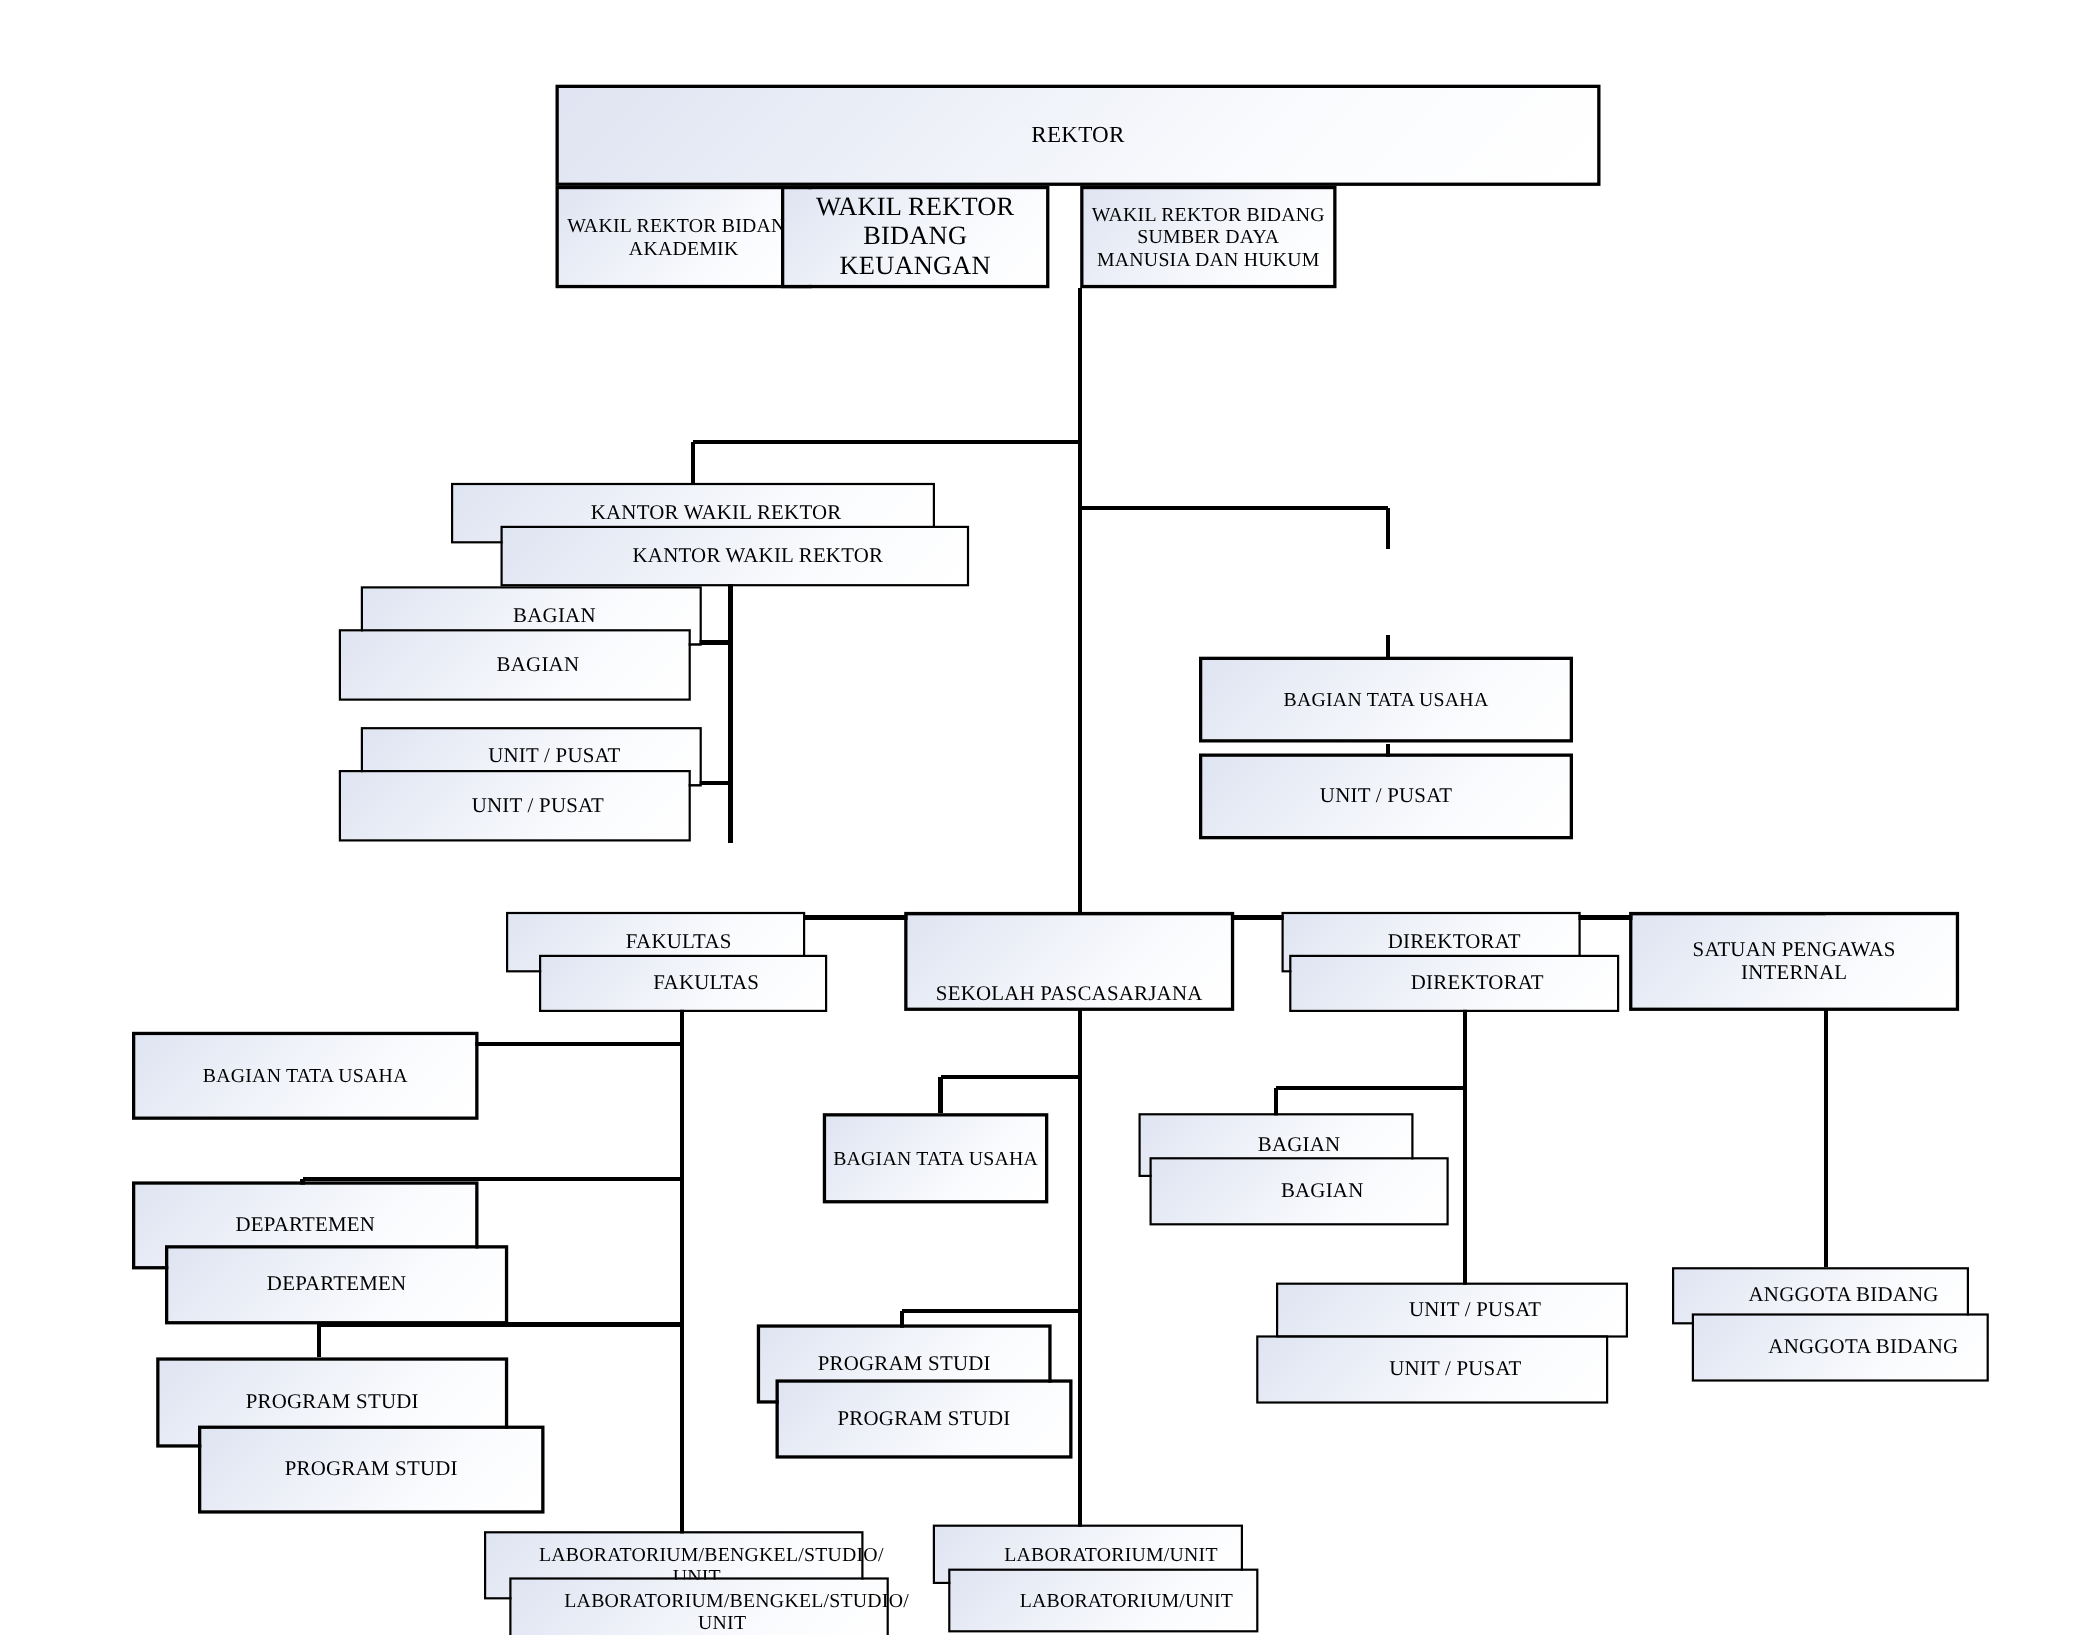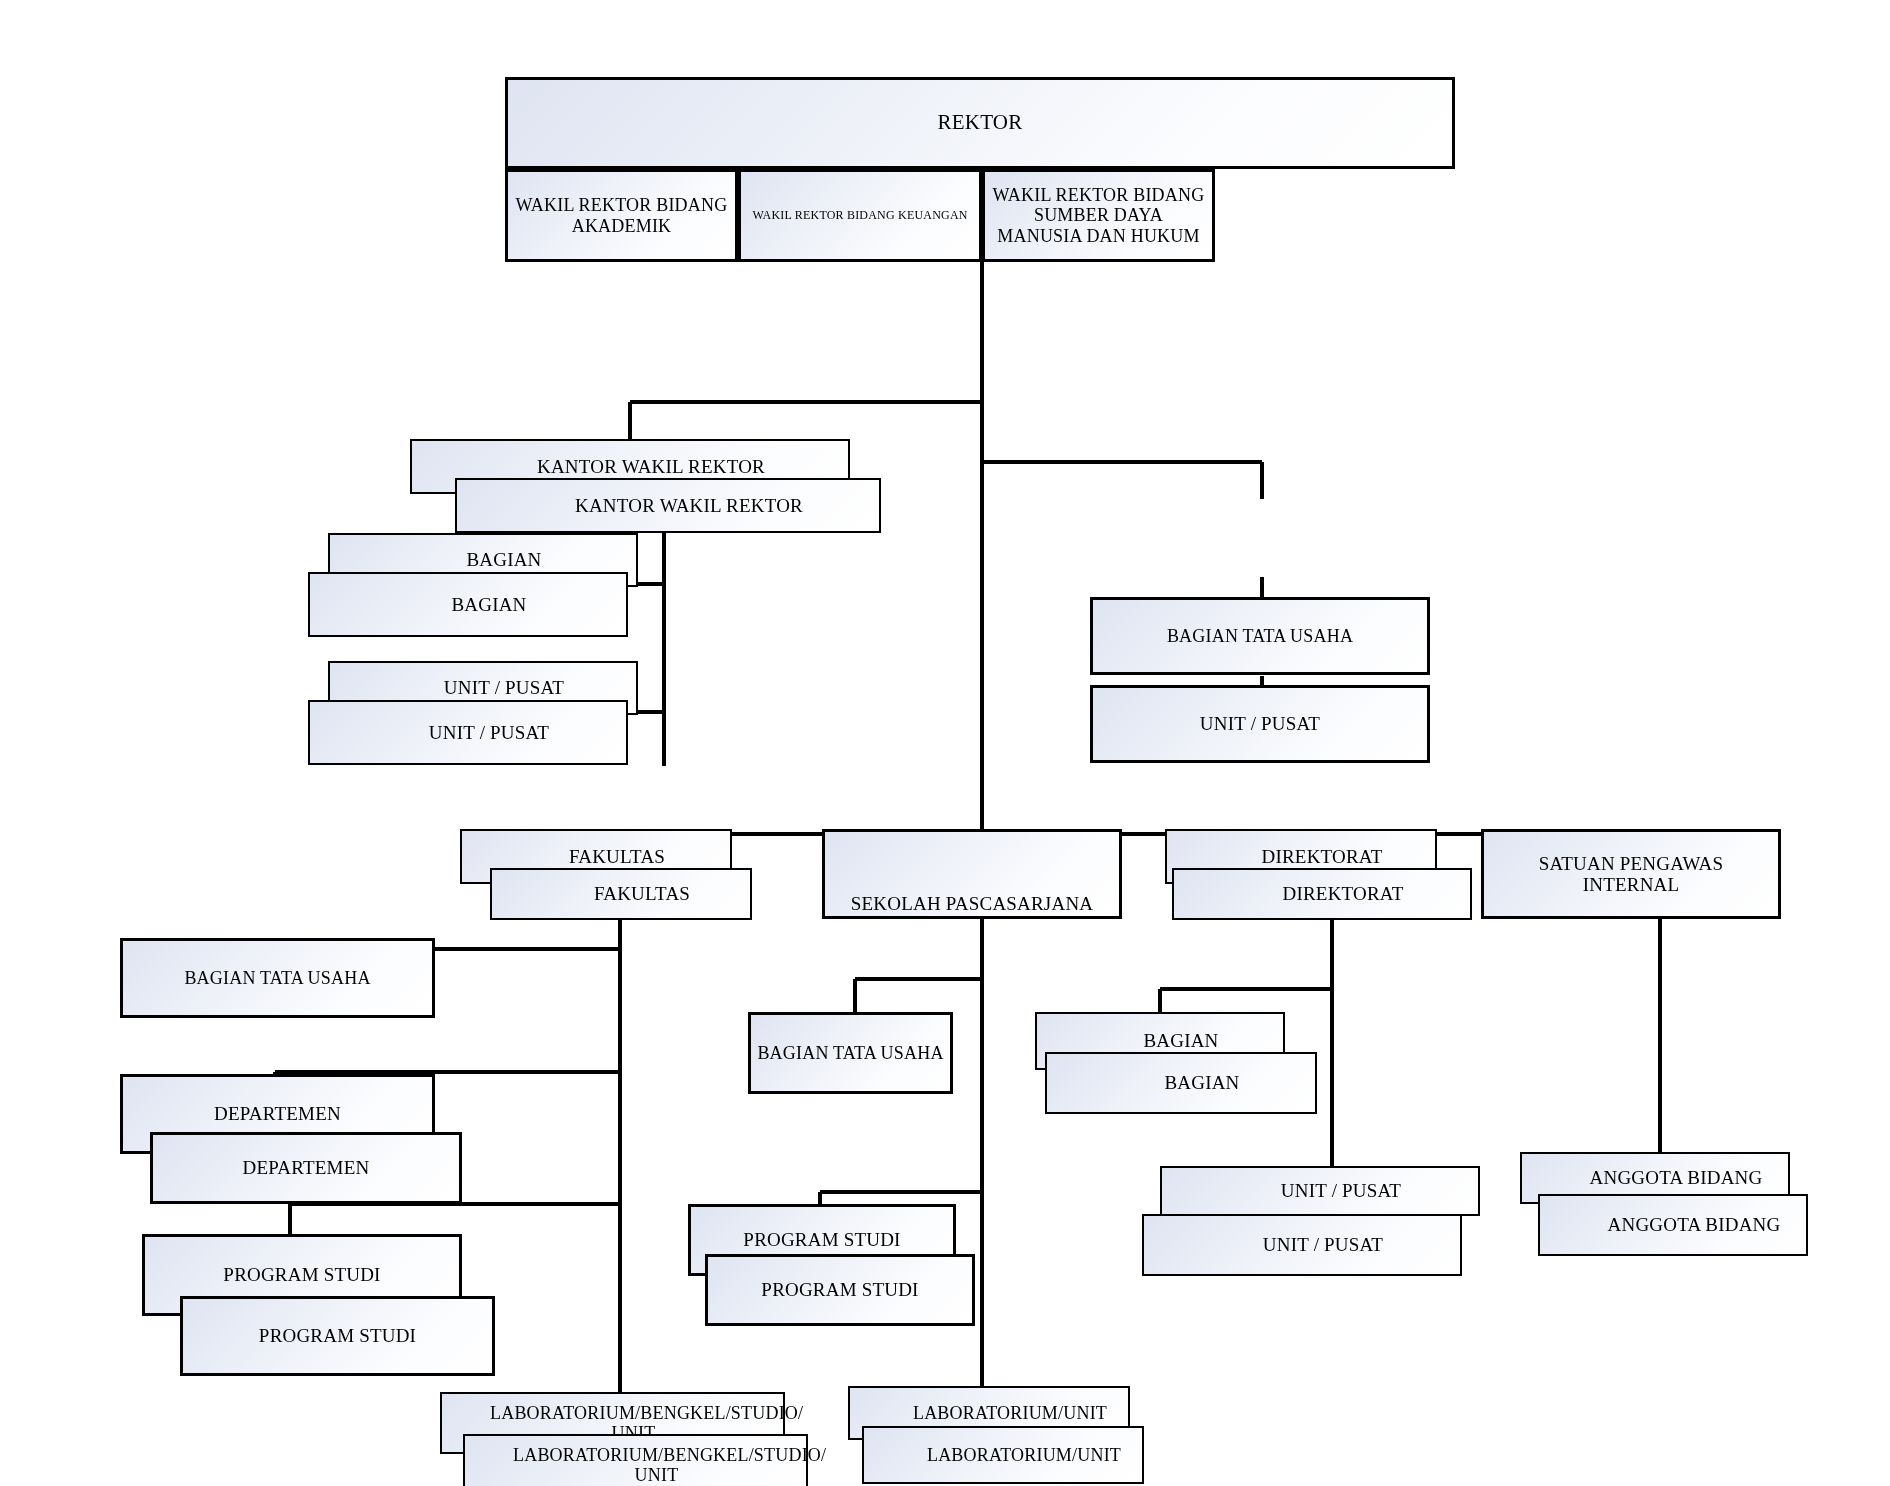--- a/index.html
+++ b/index.html
@@ -96,21 +96,21 @@
     </g>
   </svg>
 
   <div class="node" style="left:505px; top:33px; width:950px; height:92px; font-size:21px;">
     <span class="lbl">REKTOR</span>
   </div>
 
   <div class="node" style="left:505px; top:125px; width:233px; height:93px; font-size:18px;">
     <span class="lbl">WAKIL REKTOR BIDANG AKADEMIK</span>
   </div>
-  <div class="node" style="left:738px; top:125px; width:244px; height:93px; font-size:12px;align-items:center;">
+  <div class="node" style="left:710px; top:125px; width:244px; height:93px; font-size:24px;align-items:center;">
     <span class="lbl">WAKIL REKTOR BIDANG KEUANGAN</span>
   </div>
   <div class="node" style="left:982px; top:125px; width:233px; height:93px; font-size:18px;">
     <span class="lbl">WAKIL REKTOR BIDANG SUMBER DAYA MANUSIA DAN HUKUM</span>
   </div>
 
   <div class="node thin" style="left:410px; top:395px; width:440px; height:55px; font-size:19px;">
     <span class="lbl">KANTOR WAKIL REKTOR</span>
   </div>
   <div class="node thin" style="left:455px; top:434px; width:426px; height:55px; font-size:19px;">

